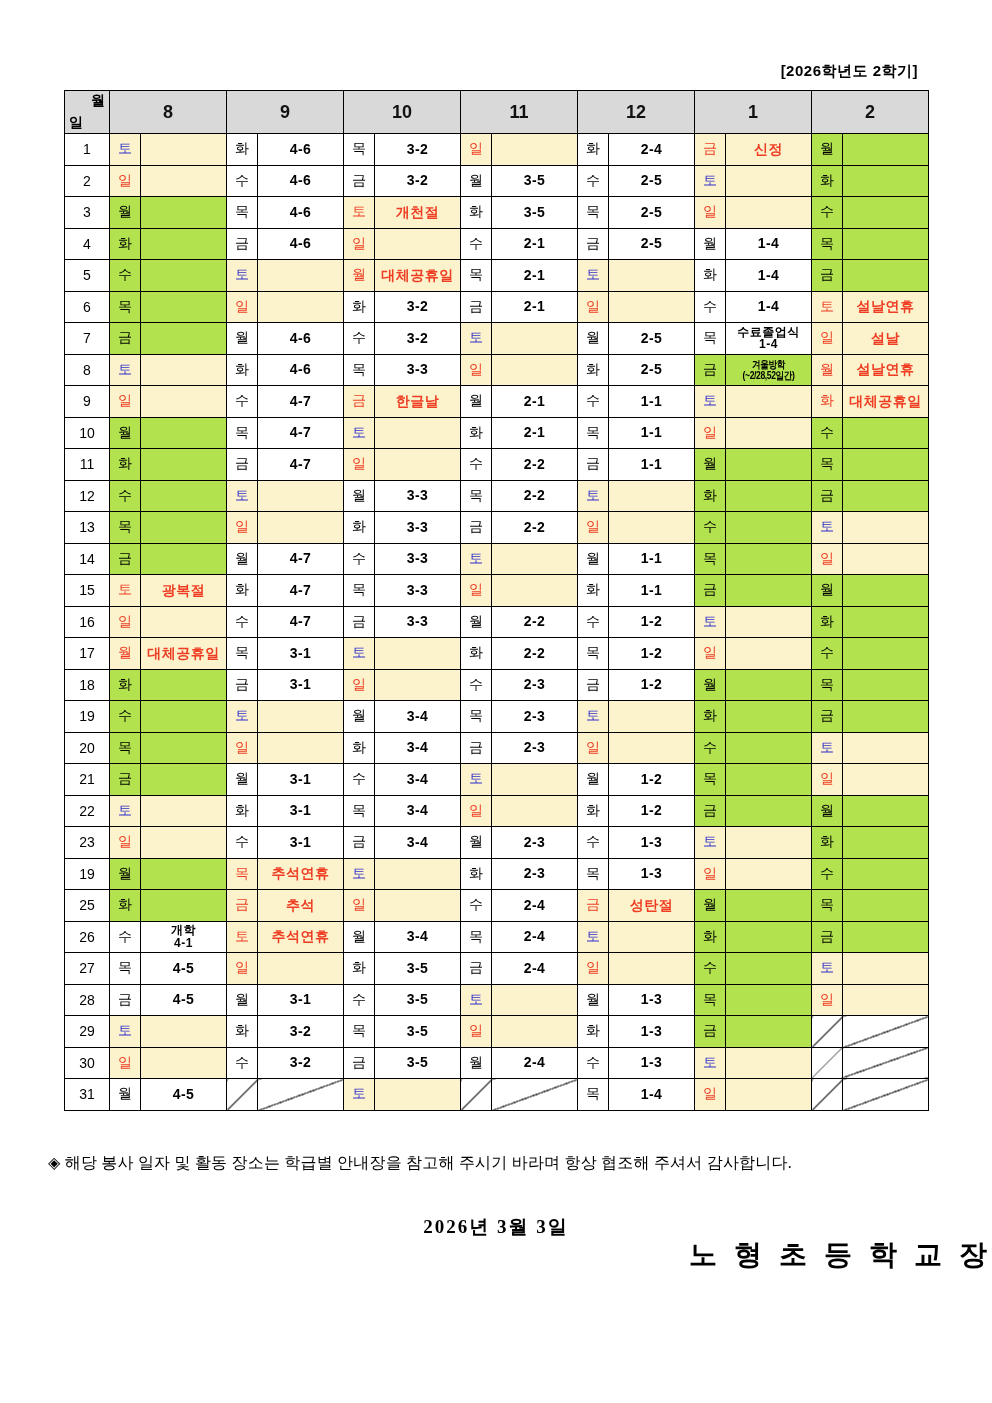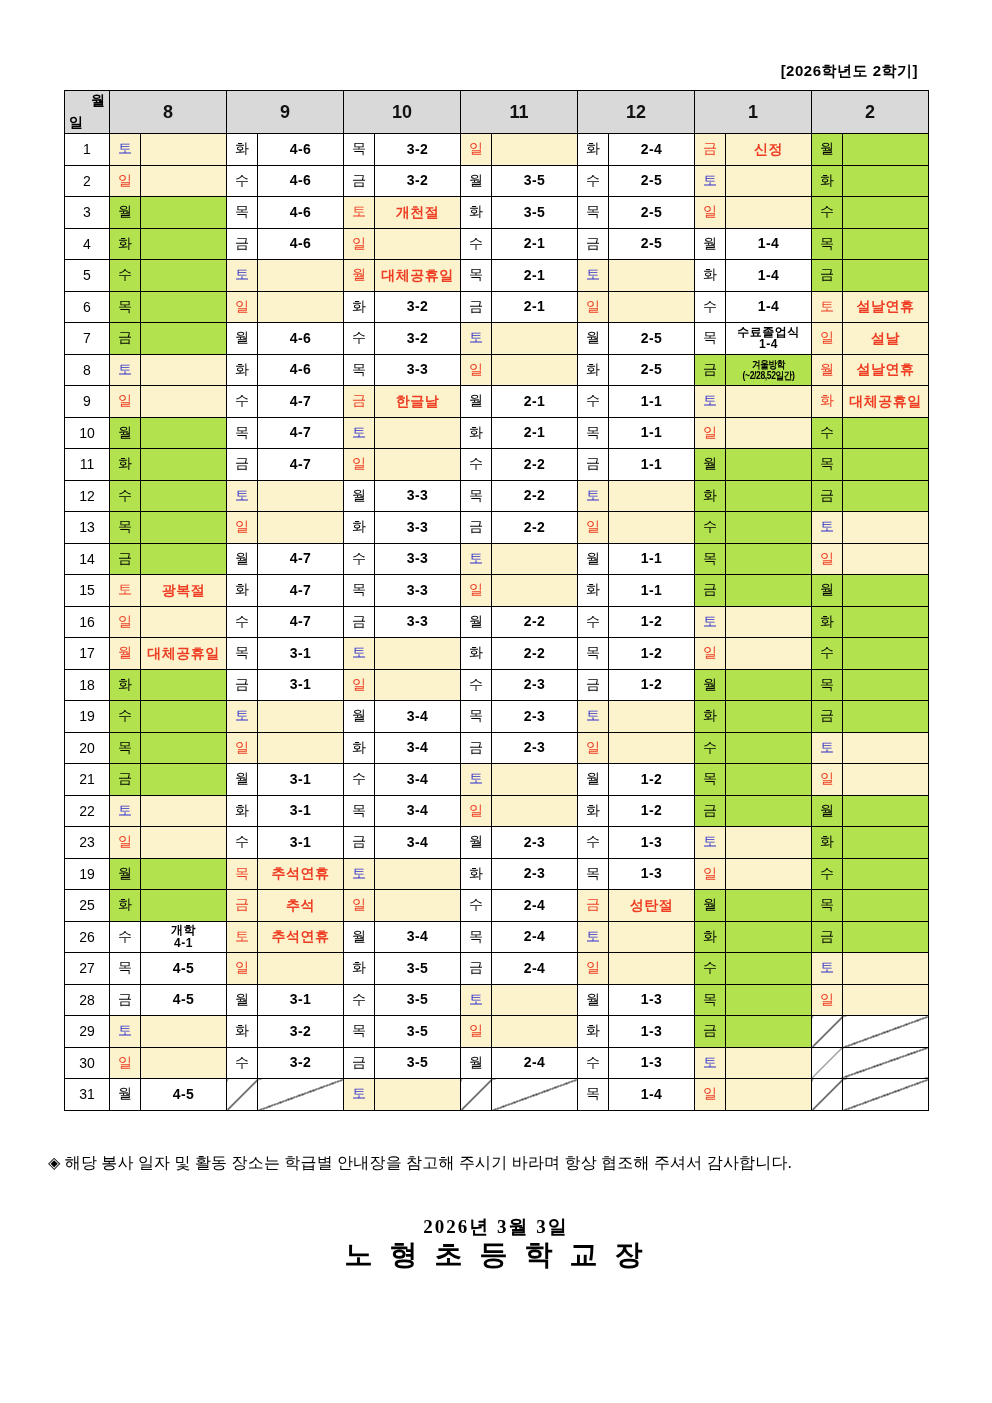--- a/index.html
+++ b/index.html
@@ -66,21 +66,21 @@
     position:absolute;left:48px;top:1114px;width:870px;
     font-family:"Liberation Serif","DejaVu Serif",serif;
     font-size:16px;letter-spacing:0.2px;margin-top:39px;
   }
   .footer-date{
     position:absolute;left:0;top:1166px;width:992px;text-align:center;
     font-family:"Liberation Serif","DejaVu Serif",serif;
     font-size:19px;font-weight:600;letter-spacing:2px;margin-top:48px;
   }
   .signature{
-    position:absolute;left:0;top:1236px;width:992px;text-align:center;
+    position:absolute;left:0;top:1236px;width:992px;text-align:right;
     font-family:"Liberation Serif","DejaVu Serif",serif;
     font-size:28px;font-weight:600;letter-spacing:5px;
   }
 </style>
 </head>
 <body>
 
 <div class="term-label">[2026학년도 2학기]</div>
 
 <table class="cal">

